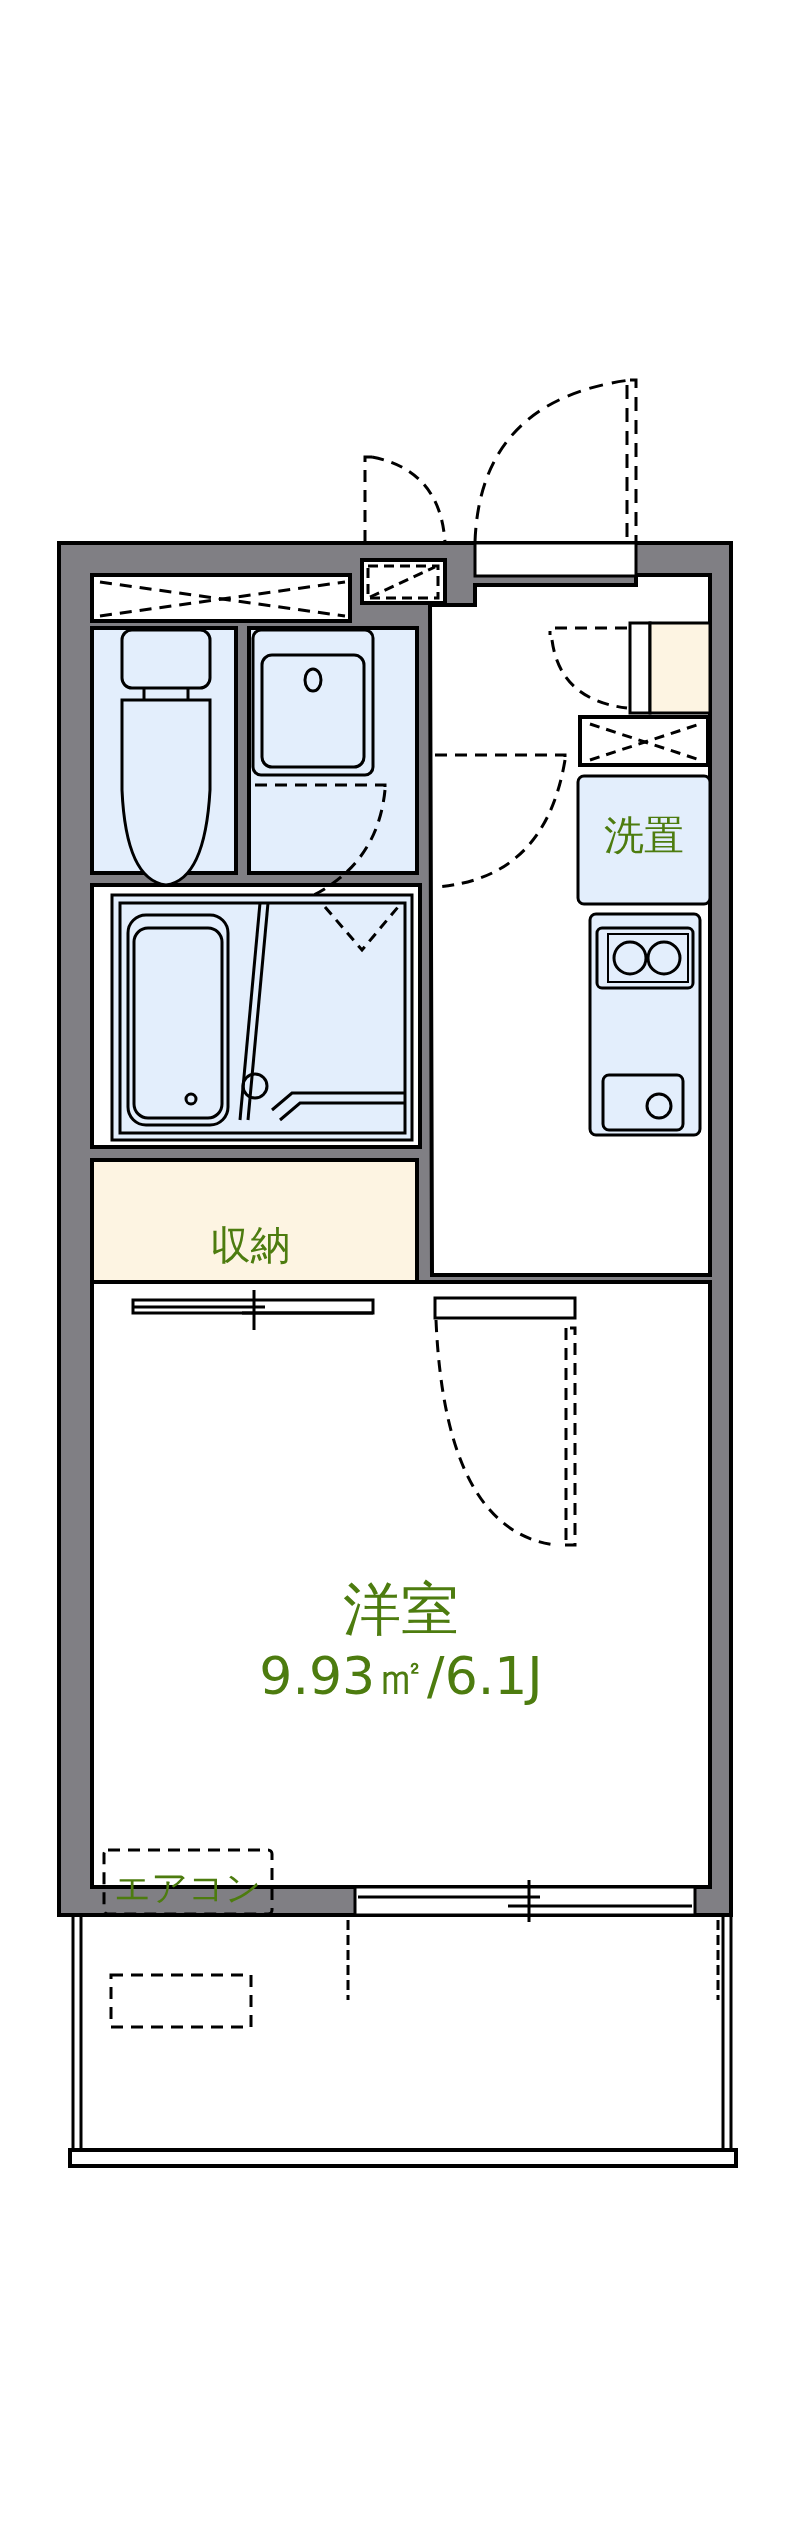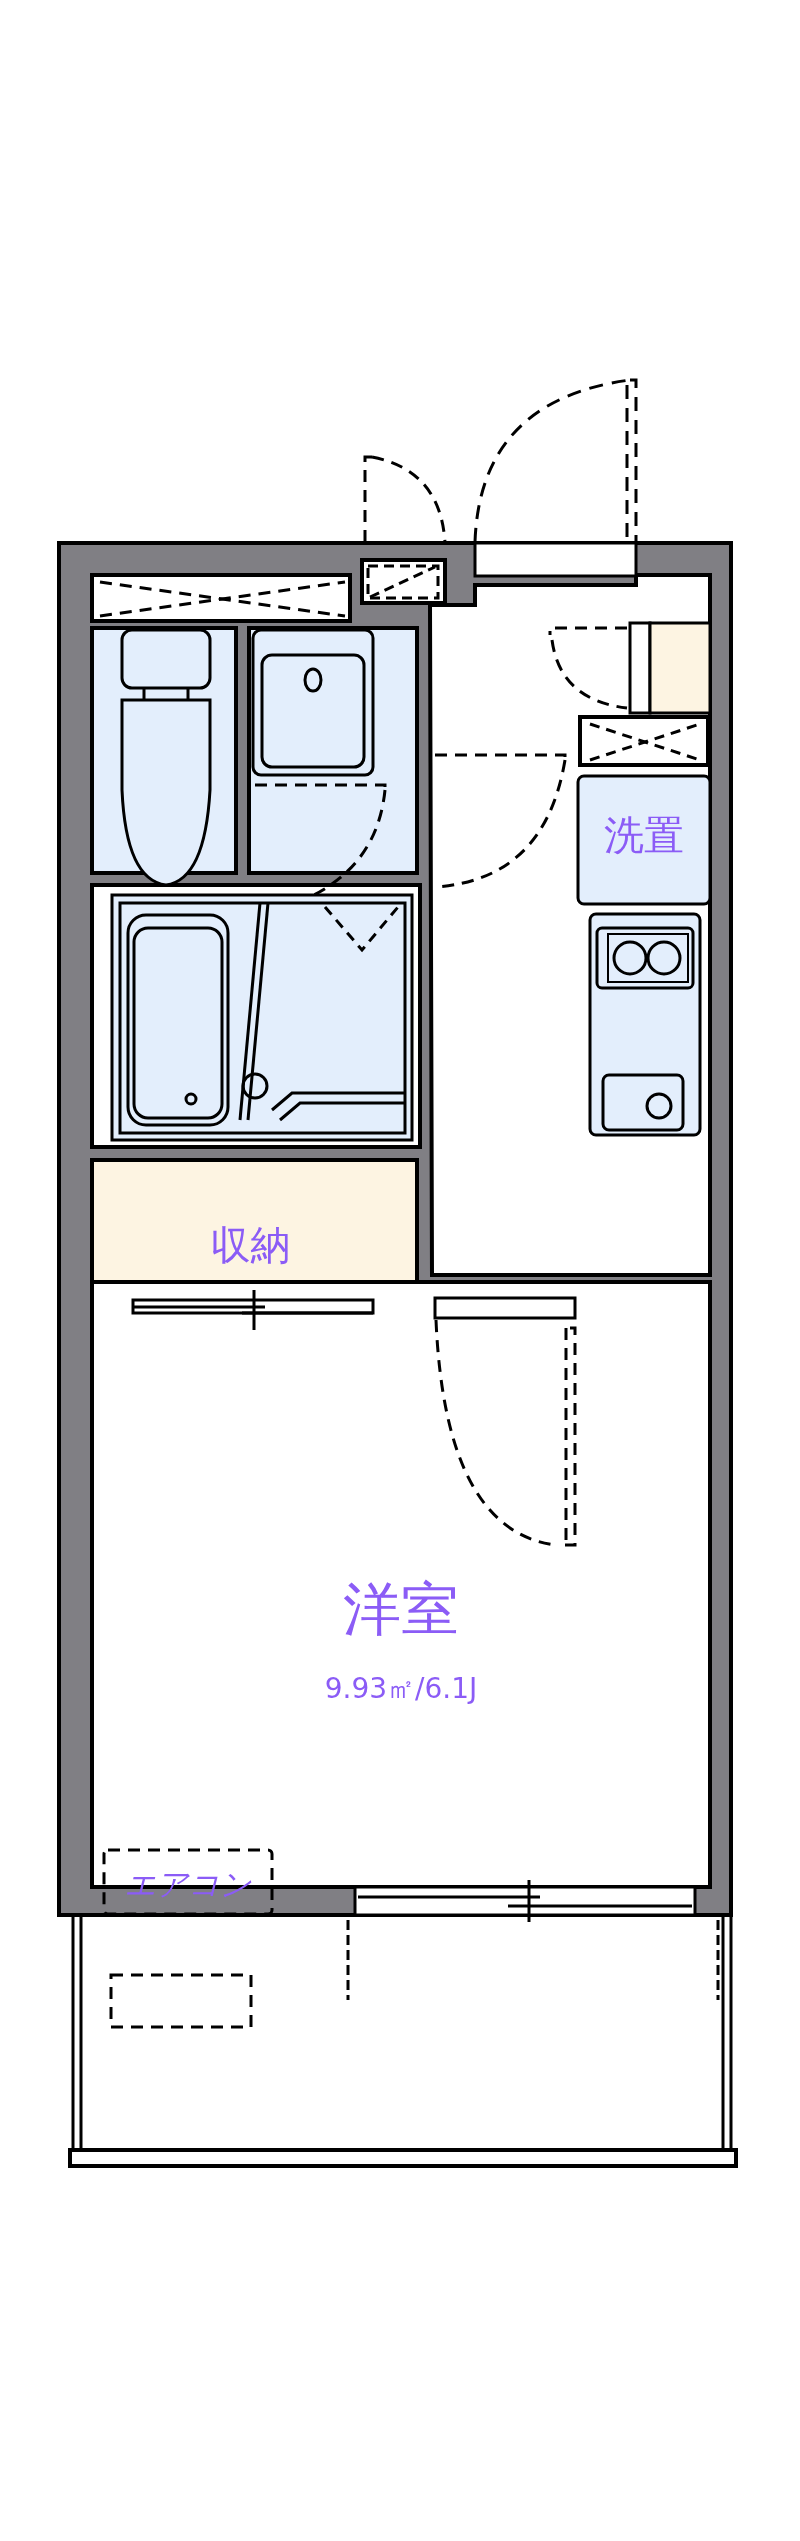--- a/index.html
+++ b/index.html
@@ -1,22 +1,22 @@
 <!DOCTYPE html>
 <html><head>
 <meta charset="utf-8">
 <style>
   html,body{margin:0;padding:0;background:#fff;}
   body{width:800px;height:2541px;position:relative;overflow:hidden;font-family:"DejaVu Sans","Liberation Sans",sans-serif;}
   svg{position:absolute;left:0;top:0;}
-  .lbl{position:absolute;color:#8b5cf6;text-align:center;white-space:nowrap;}
+  .lbl{position:absolute;color:#4d7c0f;text-align:center;white-space:nowrap;}
   .room-name{font-size:58px;line-height:1;}
-  .room-size{font-size:28px;line-height:1;margin-top:25px;}
+  .room-size{font-size:52px;line-height:1;}
   .small{font-size:40px;}
-  .tiny{font-size:31px;font-style:italic;}
+  .tiny{font-size:36px;}
 </style>
 </head>
 <body>
 
 <svg width="800" height="2541" viewBox="0 0 800 2541">
 
   <g>
     <rect x="59" y="543" width="672" height="1372" fill="#807f84" stroke="#000" stroke-width="4"></rect>
   </g>
 

